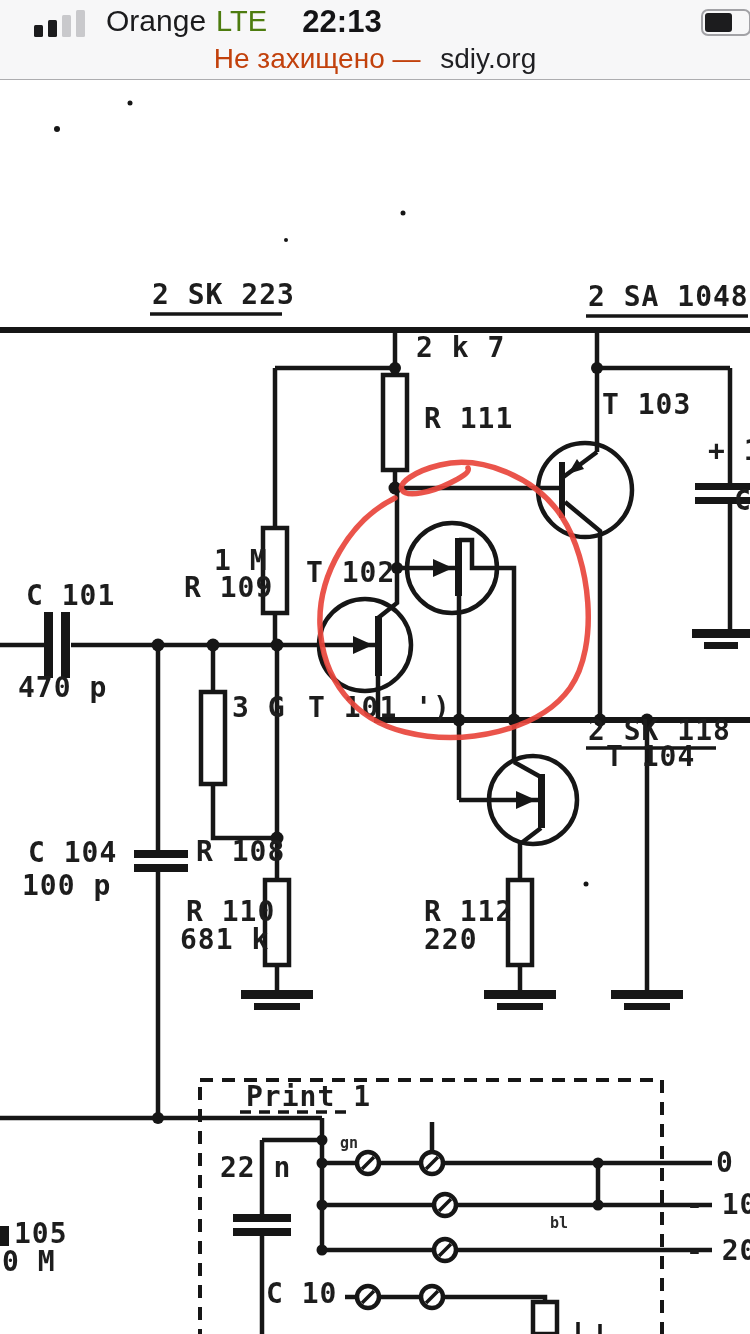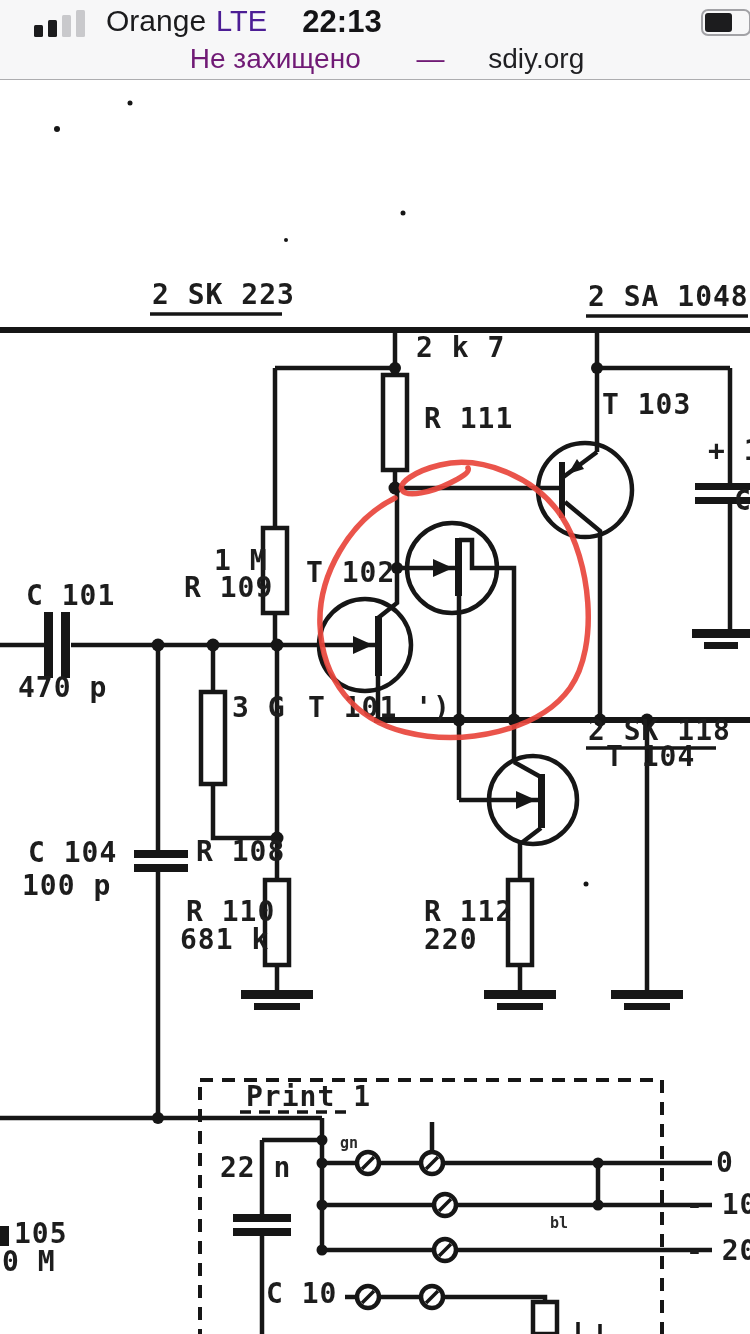--- a/index.html
+++ b/index.html
@@ -8,32 +8,32 @@
     background:#ffffff;font-family:"Liberation Sans", sans-serif;
   }
   
   .browser-chrome{
     position:absolute;top:0;left:0;width:750px;height:79px;
     background:#f7f7f8;border-bottom:1px solid #adadb0;z-index:5;
   }
   .statusbar{position:absolute;top:0;left:0;width:750px;height:42px;margin-left:18px;}
   .sb-left{position:absolute;left:14px;top:0;height:42px;display:flex;align-items:center;gap:10px;}
   .carrier{font-size:30px;color:#1b1b1d;}
-  .network{font-size:29px;color:#4c1d95;}
+  .network{font-size:29px;color:#4d7c0f;}
   .sb-time{position:absolute;left:0;top:0;width:648px;height:42px;text-align:center;
     line-height:44px;font-size:31px;font-weight:600;color:#141416;}
   .sb-right{position:absolute;right:12px;top:9px;display:flex;align-items:center;}
   .batt-body{width:46px;height:23px;border:2.5px solid #a2a2a6;border-radius:7px;position:relative;}
   .batt-fill{position:absolute;left:2px;top:2px;bottom:2px;width:58%;background:#1c1c1e;border-radius:3px;}
   .batt-nub{width:4px;height:10px;background:#a2a2a6;border-radius:0 3px 3px 0;margin-left:1px;}
   .urlrow{
     position:absolute;top:42px;left:0;width:750px;height:36px;text-align:center;
     font-size:28px;line-height:34px;white-space:nowrap;
   }
-  .url-sec{color:#701a75;margin-left:24px;}
+  .url-sec{color:#c2410c;}
   .url-dom{color:#1f1f22;margin-left:12px;}
   
   .sheet{position:absolute;top:0;left:0;z-index:1;}
   .w{stroke:#161616;stroke-width:4.5;fill:none;stroke-linecap:butt;}
   .w6{stroke:#161616;stroke-width:6;fill:none;}
   .w3{stroke:#161616;stroke-width:3.5;fill:none;}
   .box{fill:#ffffff;stroke:#161616;stroke-width:4.5;}
   .plate{fill:#161616;stroke:none;}
   .dot{fill:#161616;stroke:none;}
   .circ{fill:none;stroke:#161616;stroke-width:4.5;}

